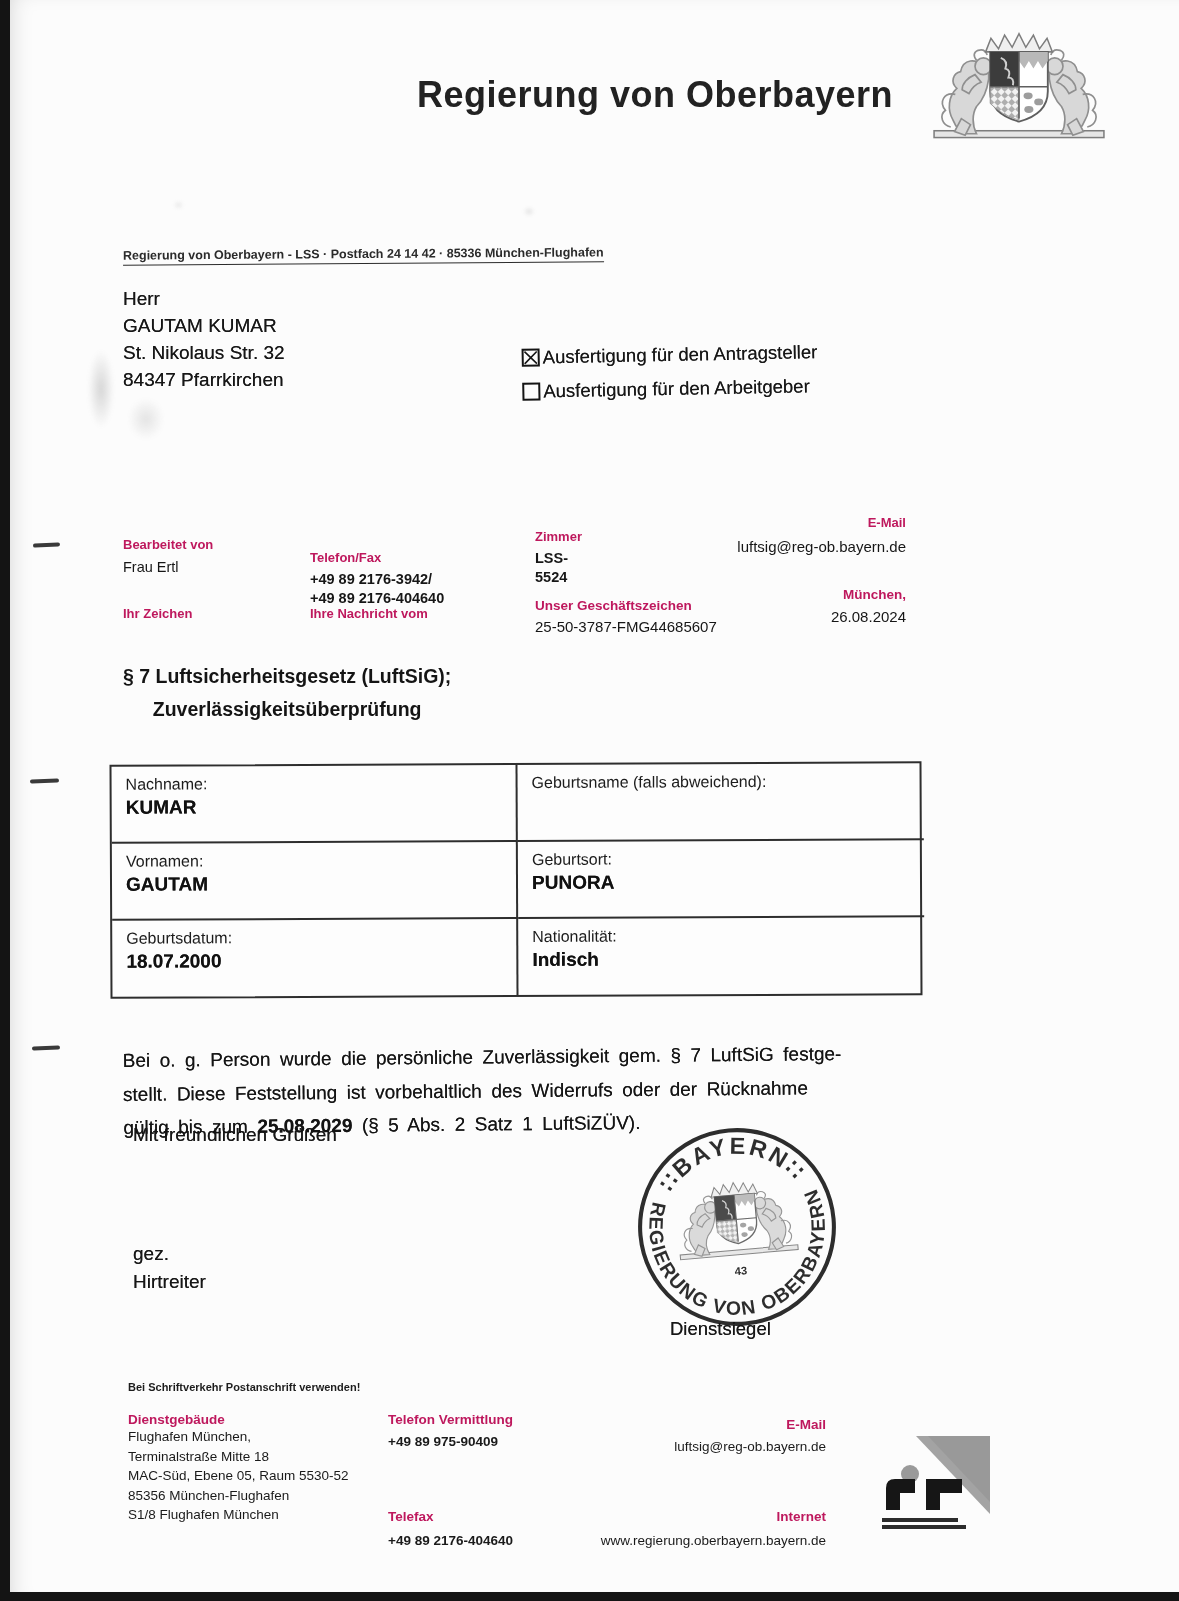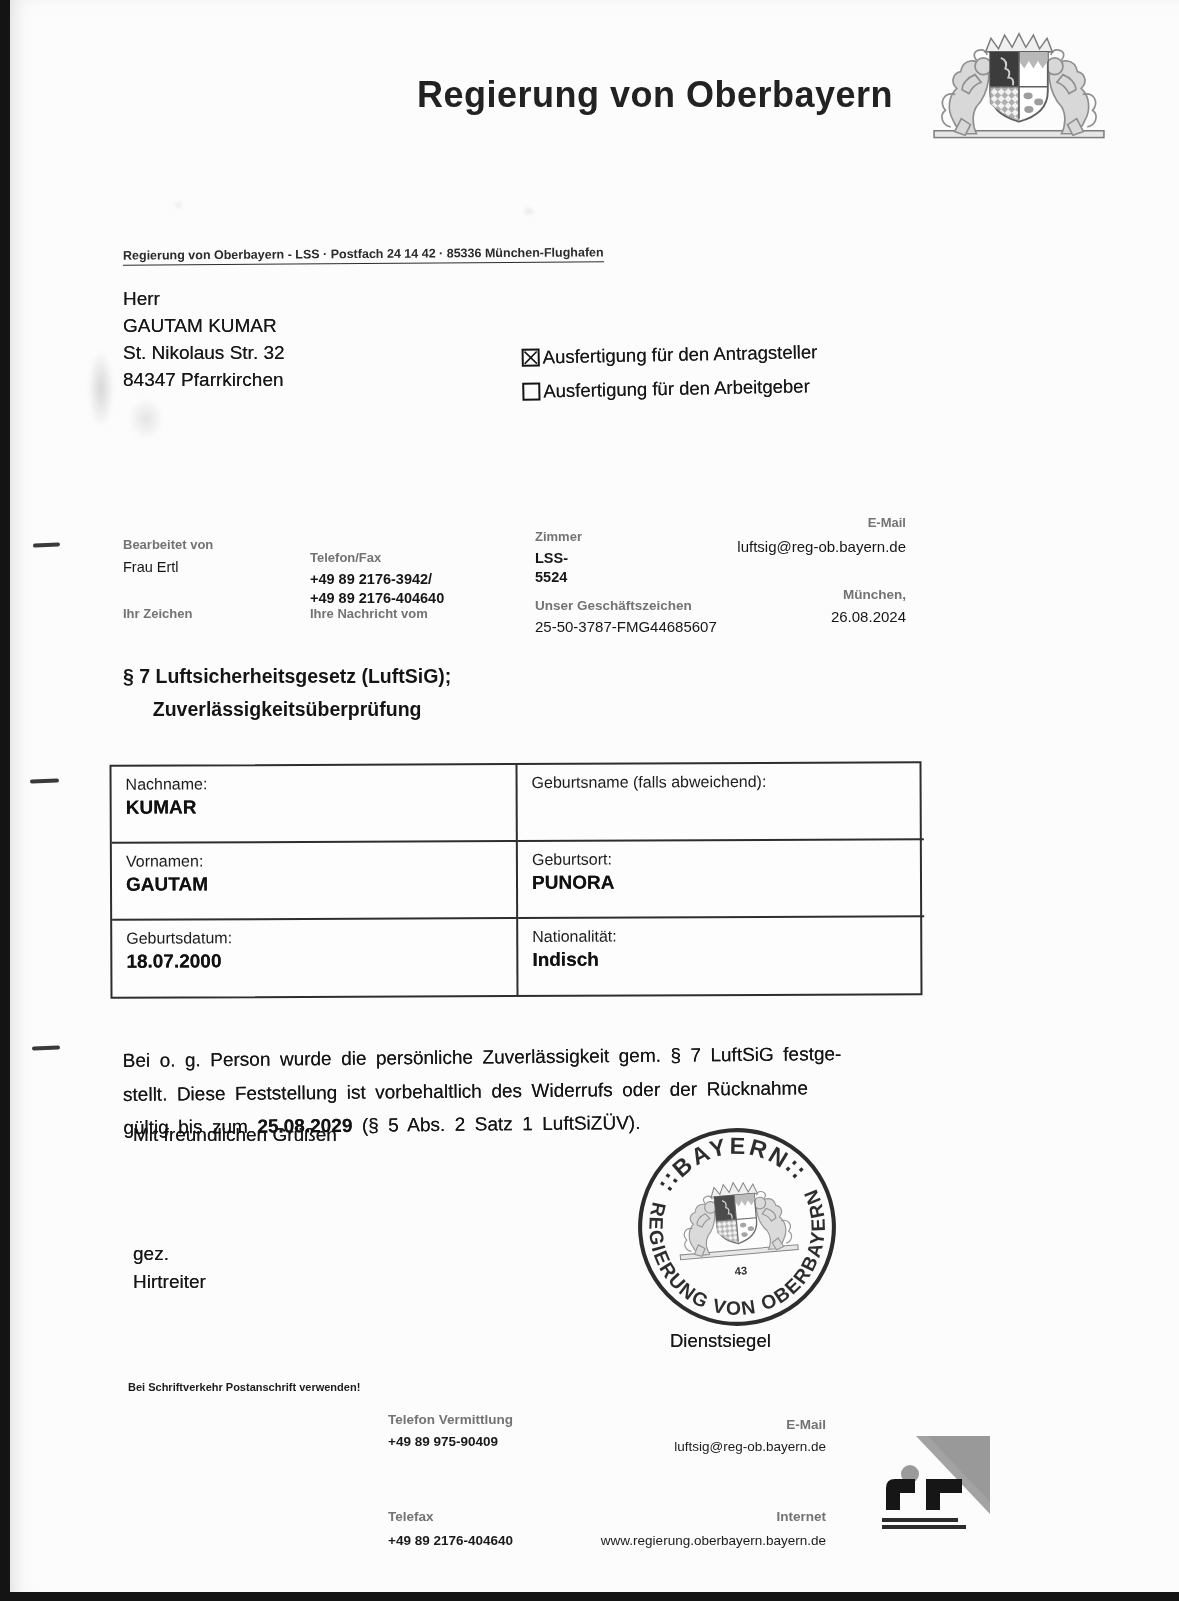--- a/index.html
+++ b/index.html
@@ -25,21 +25,21 @@
   
   .recipient{left:123px;top:285px;font-size:19px;line-height:27px;color:#161616;}
   
   .copies{left:522px;top:338px;font-size:18.5px;line-height:34px;transform:rotate(-1.1deg);color:#161616;}
   .copy-line{display:flex;align-items:center;}
   .cb{width:18px;height:18px;border:2px solid #141414;box-sizing:border-box;display:inline-block;margin-right:3px;flex:0 0 auto;}
   .cb svg{display:block;width:100%;height:100%;}
   
   .fold{background:#3a3a3a;border-radius:2px;}
   
-  .lbl{font-size:13px;font-weight:bold;color:#737373;}
+  .lbl{font-size:13px;font-weight:bold;color:#be185d;}
   .val{font-size:14.5px;font-weight:bold;color:#161616;line-height:19px;}
   .val-n{font-size:14.5px;color:#161616;line-height:19px;}
   .r{text-align:right;}
   
   .subject{left:123px;top:660px;font-size:19.5px;font-weight:bold;line-height:33px;color:#141414;text-align:center;}
   
   .ptable{left:110px;top:763px;width:812px;display:grid;grid-template-columns:406px 406px;
           grid-template-rows:77px 77px 76px;border:2px solid #2e2e2e;box-sizing:border-box;
           transform:rotate(-.25deg);background:rgba(255,255,255,.4);}
   .cell{border-right:2px solid #2e2e2e;border-bottom:2px solid #2e2e2e;box-sizing:border-box;padding:9px 0 0 14px;}
@@ -48,21 +48,21 @@
   .cell-label{font-size:16px;color:#1c1c1c;}
   .cell-value{font-size:19px;font-weight:bold;margin-top:3px;color:#111;}
   
   .bodytxt{left:123px;top:1040px;width:830px;font-size:19px;line-height:33.5px;color:#141414;
            word-spacing:.22em;transform:rotate(-.55deg);}
   
   .closing1{left:133px;top:1124px;font-size:19px;color:#161616;}
   .closing2{left:133px;top:1240px;font-size:19px;line-height:28px;color:#161616;}
   
   .seal{left:635px;top:1125px;width:204px;height:204px;transform:rotate(-5deg);opacity:.92;}
-  .seal-caption{left:670px;top:1318px;font-size:18.5px;color:#161616;margin-top:12px;}
+  .seal-caption{left:670px;top:1318px;font-size:18.5px;color:#161616;}
   
   .foot-note{left:128px;top:1381px;font-size:11px;font-weight:bold;color:#1d1d1d;}
   .foot-sm{font-size:13.5px;line-height:19.5px;color:#1a1a1a;}
   
   .audit{left:868px;top:1422px;width:140px;height:120px;}
   
   .smudge{border-radius:50%;background:radial-gradient(closest-side,#8f8f8f,rgba(160,160,160,0));filter:blur(2px);}
 </style>
 </head>
 <body>
@@ -225,20 +225,28 @@
     <text font-size="19" font-weight="bold" fill="#1c1c1c" letter-spacing="1.5">
       <textPath href="#sealBot" startOffset="50%" text-anchor="middle">REGIERUNG VON OBERBAYERN</textPath>
     </text>
     <use href="#coa" x="38" y="53" width="124" height="78"></use>
     <text x="100" y="147" font-size="11" font-weight="bold" fill="#1c1c1c" text-anchor="middle">43</text>
   </svg>
   <div class="abs seal-caption thick">Dienstsiegel</div>
 
   <div class="abs foot-note">Bei Schriftverkehr Postanschrift verwenden!</div>
 
+  <div class="abs" style="left:128px;top:1412px">
+    <div class="lbl" style="font-size:13.5px">Dienstgebäude</div>
+    <div class="foot-sm">Flughafen München,</div>
+    <div class="foot-sm">Terminalstraße Mitte 18</div>
+    <div class="foot-sm">MAC-Süd, Ebene 05, Raum 5530-52</div>
+    <div class="foot-sm">85356 München-Flughafen</div>
+    <div class="foot-sm">S1/8 Flughafen München</div>
+  </div>
 
   <div class="abs lbl" style="left:388px;top:1412px;font-size:13.5px">Telefon Vermittlung</div>
   <div class="abs foot-sm" style="left:388px;top:1432px;font-weight:bold">+49 89 975-90409</div>
   <div class="abs lbl" style="left:388px;top:1509px;font-size:13.5px">Telefax</div>
   <div class="abs foot-sm" style="left:388px;top:1531px;font-weight:bold">+49 89 2176-404640</div>
 
   <div class="abs lbl r" style="right:353px;top:1417px;font-size:13.5px">E-Mail</div>
   <div class="abs foot-sm r" style="right:353px;top:1437px">luftsig@reg-ob.bayern.de</div>
   <div class="abs lbl r" style="right:353px;top:1509px;font-size:13.5px">Internet</div>
   <div class="abs foot-sm r" style="right:353px;top:1531px">www.regierung.oberbayern.bayern.de</div>

